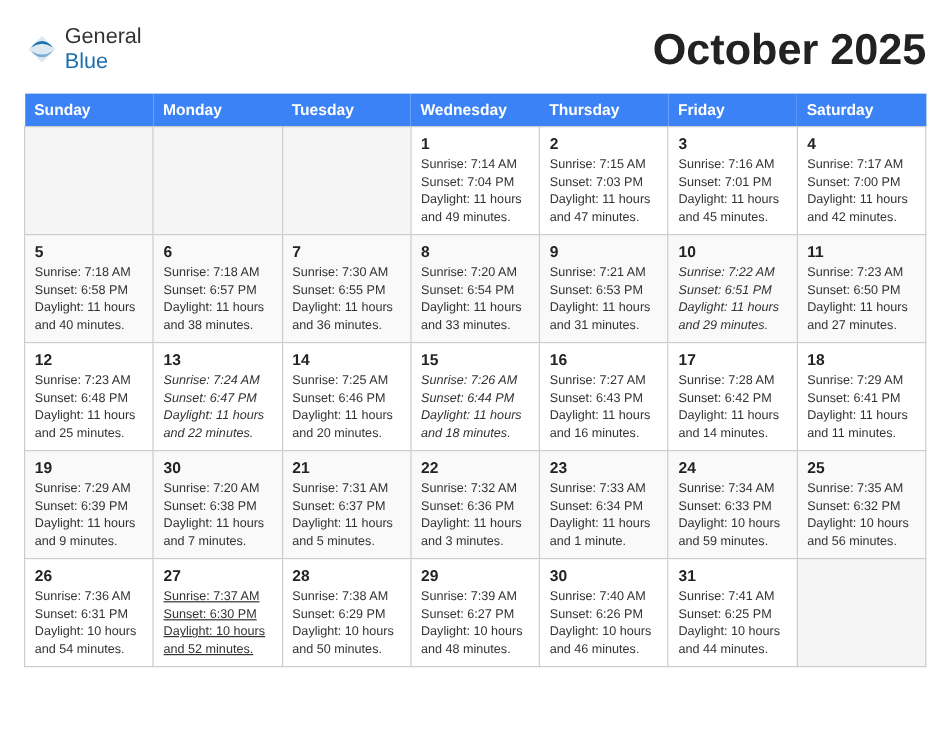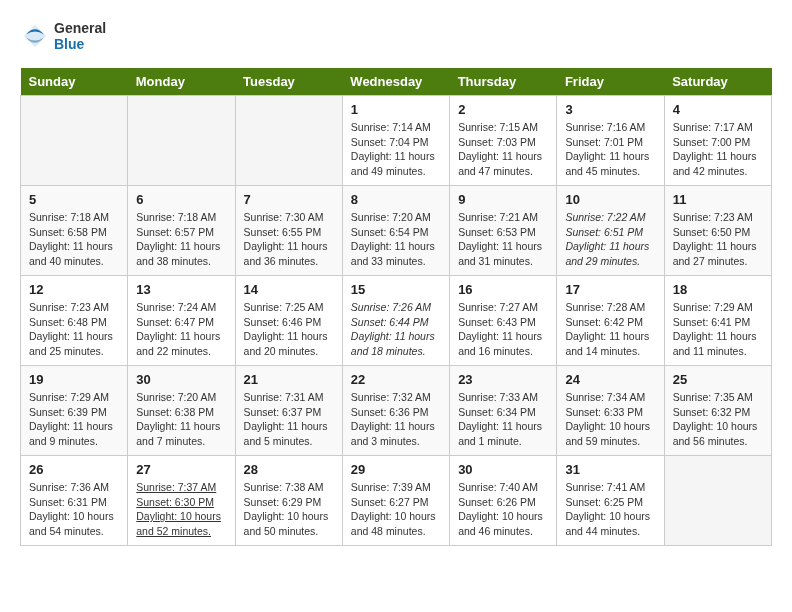--- a/index.html
+++ b/index.html
@@ -16,22 +16,22 @@
       align-items: flex-start;
       margin-bottom: 16px;
     }
     .logo {
       display: flex;
       align-items: center;
     }
     .logo-text {
       display: flex;
       flex-direction: column;
-      font-size: 14px;
-      font-weight: bold;
+      font-size: 18px;
+      font-weight: normal;
     }
     .logo-general { color: #333; }
     .logo-blue { color: #1a6faf; }
     .logo-icon {
       width: 30px;
       height: 30px;
       margin-right: 4px;
     }
     .title-block {
       text-align: right;
@@ -44,21 +44,21 @@
     .location {
       font-size: 16px;
       color: #444;
     }
     table {
       width: 100%;
       border-collapse: collapse;
       table-layout: fixed;
     }
     th {
-      background-color: #4d7c0f;
+      background-color: #3b82f6;
       color: white;
       text-align: left;
       padding: 6px 8px;
       font-size: 13px;
       font-weight: bold;
     }
     td {
       border: 1px solid #ccc;
       vertical-align: top;
       padding: 6px 8px;
@@ -97,20 +97,21 @@
       <polygon points="20,5 35,20 20,35 5,20" fill="#1a6faf" opacity="0.15"></polygon>
       <path d="M8,18 Q20,4 32,18 Q20,10 8,18Z" fill="#1a6faf"></path>
       <path d="M8,22 Q20,36 32,22 Q20,30 8,22Z" fill="#1a6faf" opacity="0.5"></path>
     </svg>
     <div class="logo-text">
       <span class="logo-general">General</span>
       <span class="logo-blue">Blue</span>
     </div>
   </div>
   <div class="title-block">
+    <div class="month-year">October 2025</div>
   </div>
 </div>
 
 <table>
   <thead>
     <tr>
     <th>Sunday</th>
         <th>Monday</th>
         <th>Tuesday</th>
         <th>Wednesday</th>
@@ -207,21 +208,21 @@
       <tr>
         <td>
           <div class="day-num">12</div>
           <div class="day-info" style="white-space: pre-line;">Sunrise: 7:23 AM
 Sunset: 6:48 PM
 Daylight: 11 hours
 and 25 minutes.</div>
         </td>
         <td>
           <div class="day-num">13</div>
-          <div class="day-info" style="white-space: pre-line;">Sunrise: 7:24 AM
+          <div class="day-info" style="white-space: pre-line; font-style: italic;">Sunrise: 7:24 AM
 Sunset: 6:47 PM
 Daylight: 11 hours
 and 22 minutes.</div>
         </td>
         <td>
           <div class="day-num">14</div>
           <div class="day-info" style="white-space: pre-line;">Sunrise: 7:25 AM
 Sunset: 6:46 PM
 Daylight: 11 hours
 and 20 minutes.</div>

